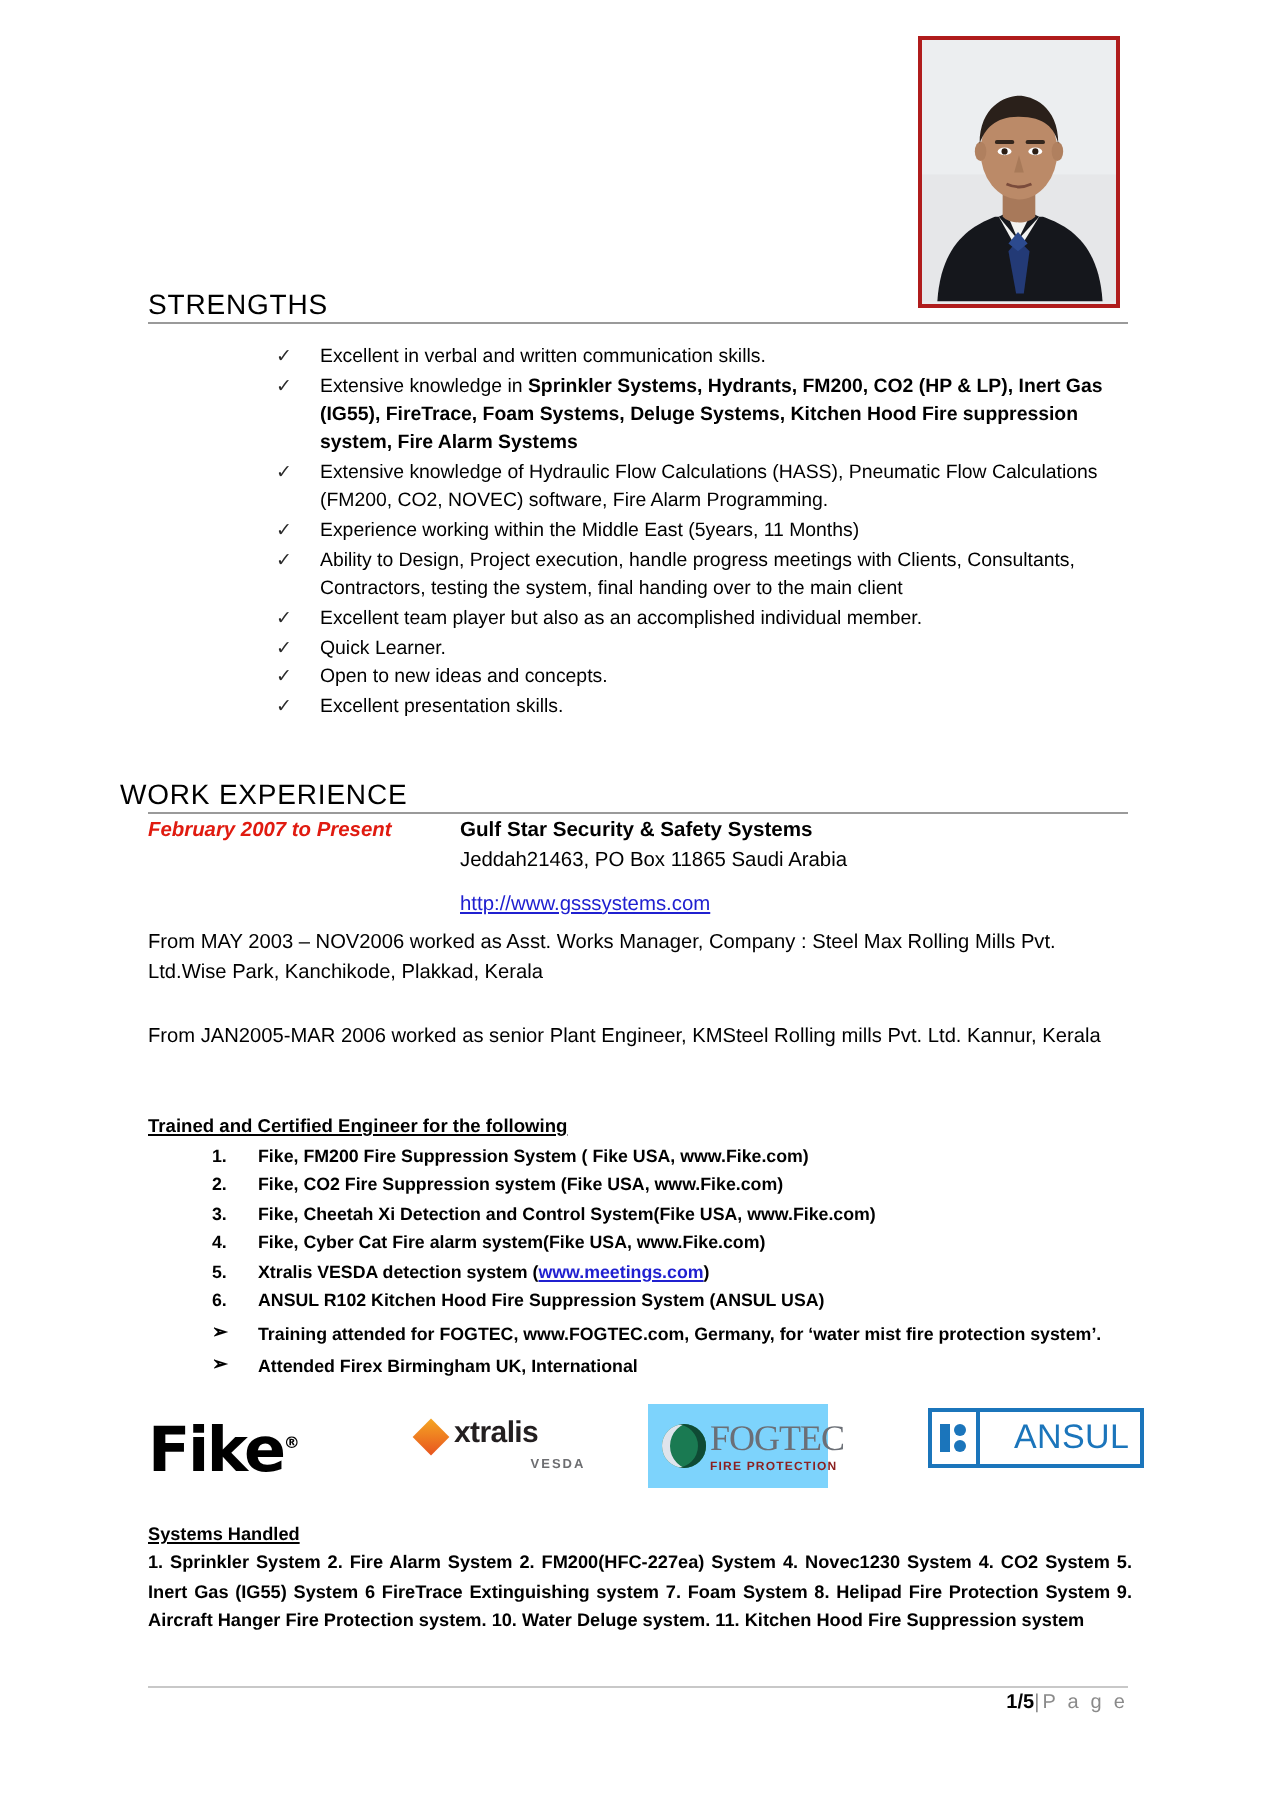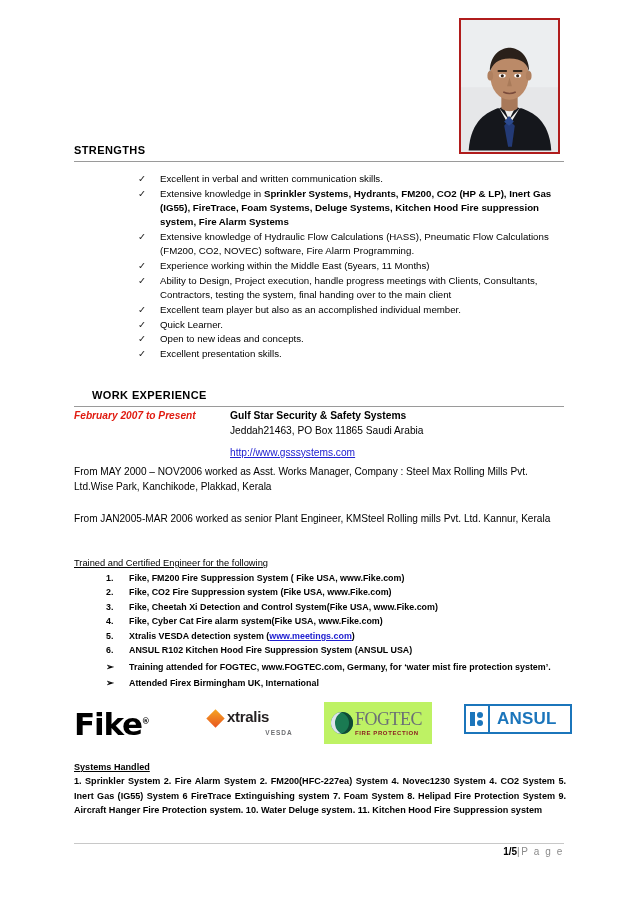--- a/index.html
+++ b/index.html
@@ -57,22 +57,22 @@
     border: 2px solid #b01c1c;
     box-sizing: border-box;
     background: #e9eaec;
     overflow: hidden;
   }
   .photo-canvas { position: absolute; inset: 0; }
 
   
   .section-head {
     position: absolute;
-    font-size: 11px;
-    font-weight: bold;
+    font-size: 14px;
+    font-weight: normal;
     letter-spacing: 0.4px;
   }
   .rule {
     position: absolute;
     left: 74px;
     width: 490px;
     height: 0;
     border-top: 1.3px solid #9a9a9a;
   }
 
@@ -144,21 +144,21 @@
 
   
   .trained {
     position: absolute;
     left: 74px;
     top: 558px;
     width: 492px;
   }
   .trained-title {
     font-size: 9.3px;
-    font-weight: normal;
+    font-weight: bold;
     text-decoration: underline;
     margin-bottom: 3px;
   }
   .num-item {
     position: relative;
     padding-left: 55px;
     font-size: 8.9px;
     font-weight: bold;
     line-height: 1.62;
   }
@@ -222,22 +222,22 @@
     letter-spacing: -0.3px;
   }
   .xt-sub {
     font-size: 6.5px; font-weight: bold; color: #6d6e71;
     letter-spacing: 1px; text-align: center;
     margin-top: 4px; padding-left: 30px;
   }
 
   .logo-fogtec {
     left: 250px; top: 0px;
-    width: 108px; height: 42px;
-    background: #bef264;
+    width: 90px; height: 42px;
+    background: #7dd3fc;
     display: flex; align-items: center;
   }
   .fg-mark {
     width: 22px; height: 22px; border-radius: 50%;
     background: #1a7a52;
     box-shadow: inset -4px 0 0 0 #0f4a34, inset 5px 0 0 -1px #dfe4ec;
     margin-left: 7px; margin-right: 2px;
     flex: 0 0 auto;
   }
   .fg-text { line-height: 1; }
@@ -268,22 +268,22 @@
     width: 5px; height: 14px; background: #1b75bb;
   }
   .an-mark::after {
     content: "";
     position: absolute; left: 11px; top: 6px;
     width: 6px; height: 6px; border-radius: 50%;
     background: #1b75bb;
     box-shadow: 0 8px 0 0 #1b75bb;
   }
   .an-word {
-    font-size: 17px; font-weight: bold; color: #1b75bb;
-    letter-spacing: 0.2px; padding-left: 7px;
+    font-size: 17px; font-weight: normal; color: #1b75bb;
+    letter-spacing: 0.2px; padding-left: 17px;
   }
 
   
   .systems {
     position: absolute;
     left: 74px;
     top: 762px;
     width: 492px;
   }
   .systems-title {
@@ -367,33 +367,33 @@
     <div class="ck-item"><span>Extensive knowledge in </span><b>Sprinkler Systems, Hydrants, FM200, CO2 (HP &amp; LP), Inert Gas (IG55), FireTrace, Foam Systems, Deluge Systems, Kitchen Hood Fire suppression system, Fire Alarm Systems</b></div>
     <div class="ck-item"><span>Extensive knowledge of Hydraulic Flow Calculations (HASS), Pneumatic Flow Calculations (FM200, CO2, NOVEC) software, Fire Alarm Programming.</span></div>
     <div class="ck-item"><span>Experience working within the Middle East (5years, 11 Months)</span></div>
     <div class="ck-item"><span>Ability to Design, Project execution, handle progress meetings with Clients, Consultants, Contractors, testing the system,  final handing over to the main client</span></div>
     <div class="ck-item"><span>Excellent team player but also as  an accomplished individual member.</span></div>
     <div class="ck-item"><span>Quick Learner.</span></div>
     <div class="ck-item"><span>Open to new ideas and concepts.</span></div>
     <div class="ck-item"><span>Excellent presentation skills.</span></div>
   </div>
 
-  <div class="section-head" style="left:92px; top:389px;">WORK EXPERIENCE</div>
+  <div class="section-head" style="left:60px; top:389px;">WORK EXPERIENCE</div>
   <div class="rule" style="top:406px;"></div>
 
   <div class="we-block">
     <div class="we-row">
       <div class="we-dates">February 2007 to Present</div>
       <div class="we-right">
         <div class="we-company">Gulf Star Security &amp; Safety Systems</div>
         <div class="we-address">Jeddah21463, PO Box 11865 Saudi Arabia</div>
         <a class="we-link" href="#">http://www.gsssystems.com</a>
       </div>
     </div>
-    <div class="we-para">From MAY 2000 – NOV2006 worked as Asst. Works Manager, Company : Steel Max Rolling Mills Pvt. Ltd.Wise Park, Kanchikode, Plakkad, Kerala</div>
+    <div class="we-para">From MAY 2003 – NOV2006 worked as Asst. Works Manager, Company : Steel Max Rolling Mills Pvt. Ltd.Wise Park, Kanchikode, Plakkad, Kerala</div>
     <div class="we-para spaced">From JAN2005-MAR 2006  worked as senior Plant Engineer,  KMSteel Rolling mills Pvt. Ltd. Kannur, Kerala</div>
   </div>
 
   <div class="trained">
     <div class="trained-title">Trained and Certified Engineer for the following</div>
 
     <div class="num-item"><span class="num">1.</span><span>Fike, FM200 Fire Suppression System ( Fike USA, www.Fike.com)</span></div>
     <div class="num-item"><span class="num">2.</span><span>Fike, CO2 Fire Suppression system (Fike USA, www.Fike.com)</span></div>
     <div class="num-item"><span class="num">3.</span><span>Fike, Cheetah Xi Detection and Control System(Fike USA, www.Fike.com)</span></div>
     <div class="num-item"><span class="num">4.</span><span>Fike, Cyber Cat Fire alarm system(Fike USA, www.Fike.com)</span></div>

